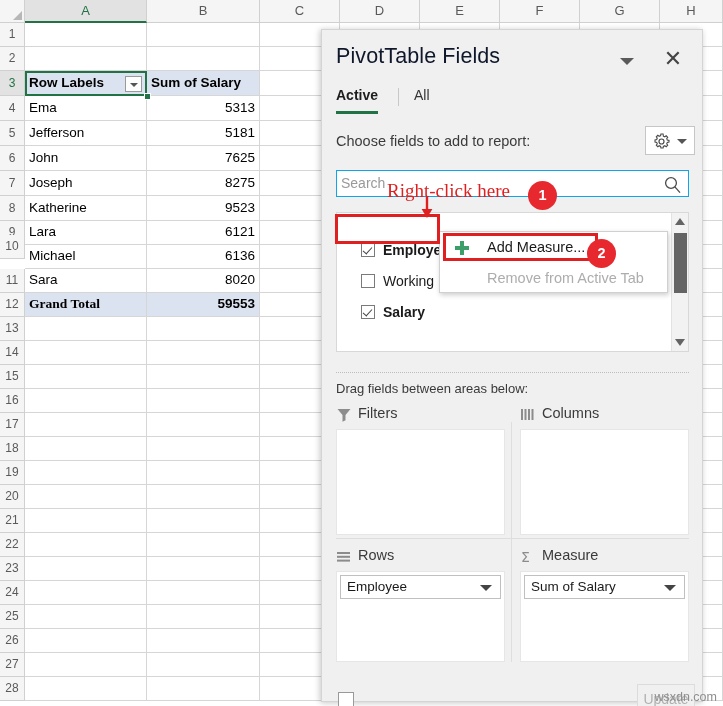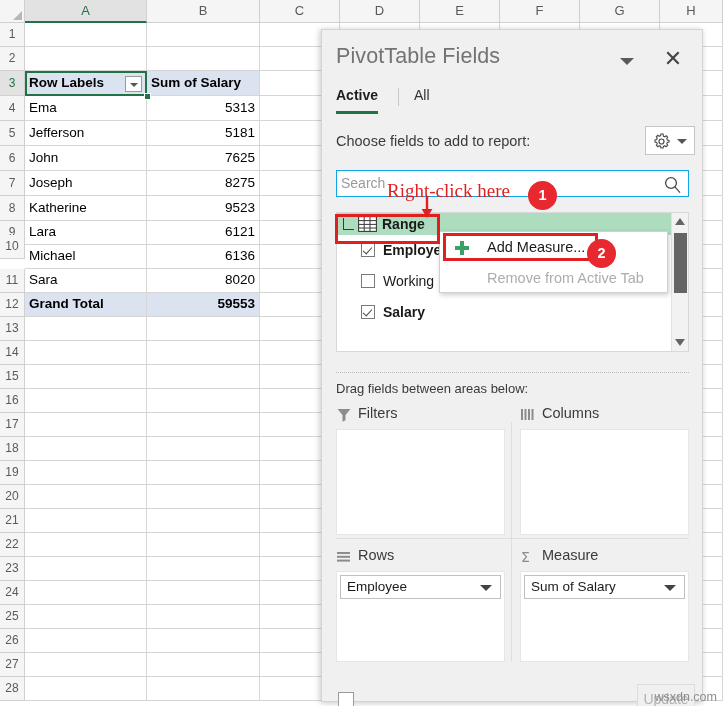--- a/index.html
+++ b/index.html
@@ -76,21 +76,21 @@
   }
 
   
   .pane {
     position: absolute; left: 321px; top: 29px; width: 382px; height: 673px;
     background: #f0f0f0; border: 1px solid #d4d4d4; box-sizing: border-box;
     box-shadow: -2px 0 6px rgba(0,0,0,0.13), 0 2px 6px rgba(0,0,0,0.10);
   }
   .pane-title {
     position: absolute; left: 14px; top: 14px;
-    font-size: 21.5px; color: #737373; letter-spacing: .1px;
+    font-size: 21.5px; color: #0f172a; letter-spacing: .1px;
     font-family: "Liberation Sans", sans-serif;
   }
   .pane-caret {
     position: absolute; right: 68px; top: 26px; width: 14px; height: 10px;
     cursor: pointer;
   }
   .pane-caret::after {
     content: ""; position: absolute; left: 0; top: 2px;
     width: 0; height: 0; border-style: solid; border-width: 7px 7px 0 7px;
     border-color: #5a5a5a transparent transparent transparent;
@@ -413,21 +413,21 @@
       <div class="gcell" style="left: 555px; top: 222px; width: 80px; height: 24px; line-height: 22px;"></div>
       <div class="gcell" style="left: 635px; top: 222px; width: 63px; height: 24px; line-height: 22px;"></div>
       <div class="gcell" style="left: 0px; top: 246px; width: 122px; height: 24px; line-height: 22px;">Sara</div>
       <div class="gcell num" style="left: 122px; top: 246px; width: 113px; height: 24px; line-height: 22px;">8020</div>
       <div class="gcell" style="left: 235px; top: 246px; width: 80px; height: 24px; line-height: 22px;"></div>
       <div class="gcell" style="left: 315px; top: 246px; width: 80px; height: 24px; line-height: 22px;"></div>
       <div class="gcell" style="left: 395px; top: 246px; width: 80px; height: 24px; line-height: 22px;"></div>
       <div class="gcell" style="left: 475px; top: 246px; width: 80px; height: 24px; line-height: 22px;"></div>
       <div class="gcell" style="left: 555px; top: 246px; width: 80px; height: 24px; line-height: 22px;"></div>
       <div class="gcell" style="left: 635px; top: 246px; width: 63px; height: 24px; line-height: 22px;"></div>
-      <div class="gcell pv-total" style="left: 0px; top: 270px; width: 122px; height: 24px; line-height: 22px;">Grand Total</div>
+      <div class="gcell pv-total" style="left: 0px; top: 270px; width: 122px; height: 24px; line-height: 22px; font-family: Liberation Serif, serif;">Grand Total</div>
       <div class="gcell pv-total num" style="left: 122px; top: 270px; width: 113px; height: 24px; line-height: 22px;">59553</div>
       <div class="gcell" style="left: 235px; top: 270px; width: 80px; height: 24px; line-height: 22px;"></div>
       <div class="gcell" style="left: 315px; top: 270px; width: 80px; height: 24px; line-height: 22px;"></div>
       <div class="gcell" style="left: 395px; top: 270px; width: 80px; height: 24px; line-height: 22px;"></div>
       <div class="gcell" style="left: 475px; top: 270px; width: 80px; height: 24px; line-height: 22px;"></div>
       <div class="gcell" style="left: 555px; top: 270px; width: 80px; height: 24px; line-height: 22px;"></div>
       <div class="gcell" style="left: 635px; top: 270px; width: 63px; height: 24px; line-height: 22px;"></div>
       <div class="gcell" style="left: 0px; top: 294px; width: 122px; height: 24px; line-height: 22px;"></div>
       <div class="gcell" style="left: 122px; top: 294px; width: 113px; height: 24px; line-height: 22px;"></div>
       <div class="gcell" style="left: 235px; top: 294px; width: 80px; height: 24px; line-height: 22px;"></div>
@@ -590,34 +590,20 @@
       <span class="search-ph">Search</span>
       <span class="search-icon">
         <svg width="19" height="19" viewBox="0 0 19 19">
           <circle cx="8" cy="8" r="5.4" fill="none" stroke="#4a4a4a" stroke-width="1.3"></circle>
           <line x1="11.9" y1="11.9" x2="17" y2="17.6" stroke="#4a4a4a" stroke-width="1.3"></line>
         </svg>
       </span>
     </div>
 
     <div class="fieldlist">
-      <div class="fl-root">
-        <span class="fl-collapse"></span>
-        <span class="fl-tableicon">
-          <svg width="19" height="16" viewBox="0 0 19 16">
-            <rect x="0.6" y="0.6" width="17.8" height="14.8" fill="#ffffff" stroke="#3a3a3a" stroke-width="1.1"></rect>
-            <line x1="0.6" y1="4.6" x2="18.4" y2="4.6" stroke="#3a3a3a" stroke-width="1"></line>
-            <line x1="0.6" y1="8.4" x2="18.4" y2="8.4" stroke="#3a3a3a" stroke-width="1"></line>
-            <line x1="0.6" y1="12" x2="18.4" y2="12" stroke="#3a3a3a" stroke-width="1"></line>
-            <line x1="6.2" y1="0.6" x2="6.2" y2="15.4" stroke="#3a3a3a" stroke-width="1"></line>
-            <line x1="12" y1="0.6" x2="12" y2="15.4" stroke="#3a3a3a" stroke-width="1"></line>
-          </svg>
-        </span>
-        <span class="fl-rootlabel">Range</span>
-      </div>
 
       <div class="fl-item" style="top:27px;">
         <span class="fl-cb checked"></span>
         <span class="fl-lbl b">Employee</span>
       </div>
       <div class="fl-item" style="top:58px;">
         <span class="fl-cb"></span>
         <span class="fl-lbl">Working Hours</span>
       </div>
       <div class="fl-item" style="top:89px;">

